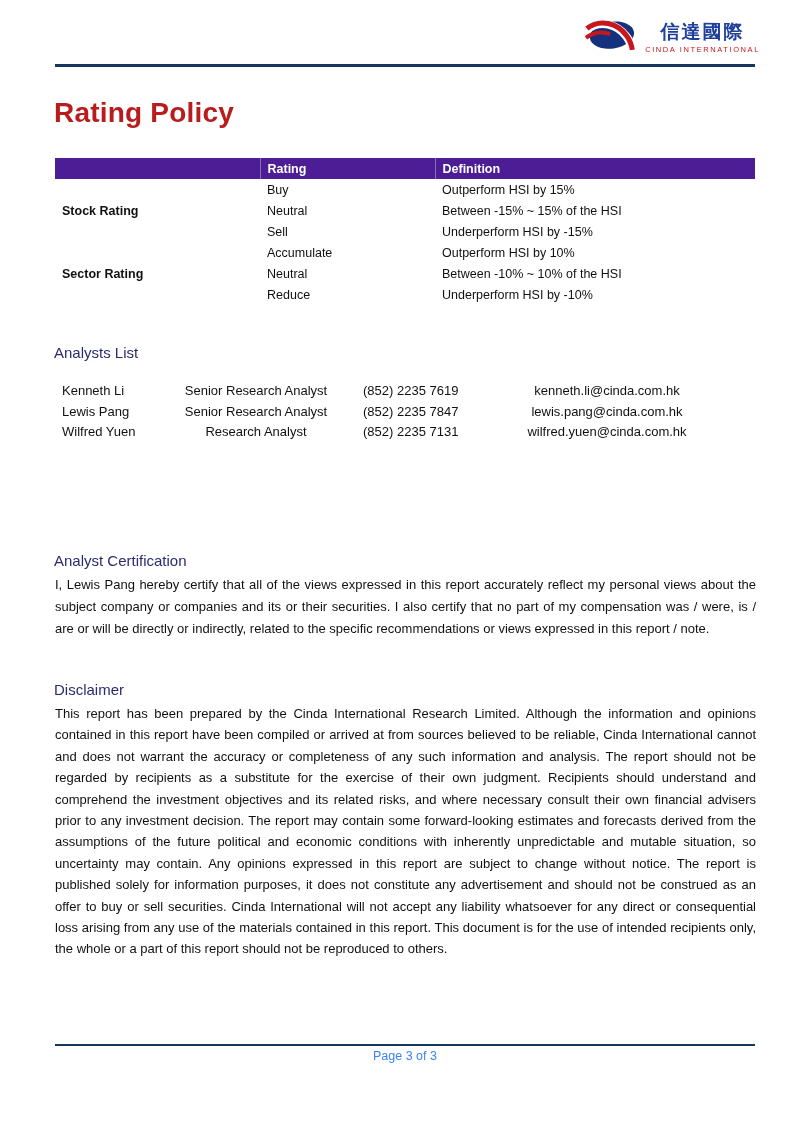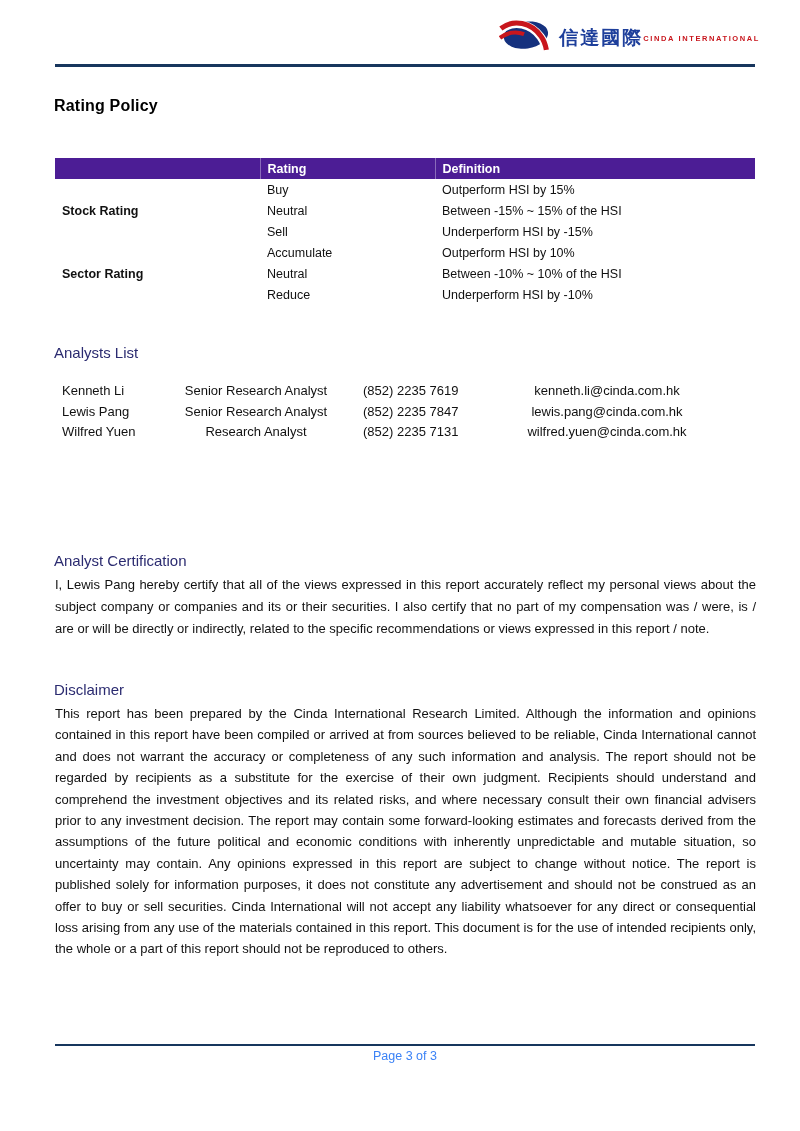--- a/index.html
+++ b/index.html
@@ -8,27 +8,27 @@
     background: #ffffff;
     font-family: "Liberation Sans", "DejaVu Sans", sans-serif;
     color: #1a1a1a;
     position: relative;
     overflow: hidden;
   }
   .abs { position: absolute; }
 
   
   .logo { top: 16px; right: 40px; display: flex; align-items: center; gap: 8px; }
-  .logo-text { display: flex; flex-direction: row; align-items: center; justify-content: center; }
+  .logo-text { display: flex; flex-direction: column; align-items: center; justify-content: center; }
   .logo-cn { font-size: 19px; font-weight: bold; color: #1E3F9B; letter-spacing: 2px; line-height: 1.1; white-space: nowrap; }
-  .logo-en { font-size: 7.5px; font-weight: bold; color: #C8161D; letter-spacing: 1.6px; margin-top: 2px; white-space: nowrap; }
+  .logo-en { font-size: 7.5px; font-weight: normal; color: #C8161D; letter-spacing: 1.6px; margin-top: 2px; white-space: nowrap; }
   .top-rule { left: 55px; width: 700px; top: 64px; height: 3px; background: #17365D; }
 
   
-  .page-title { left: 54px; top: 97px; font-size: 16px; font-weight: bold; color: #000000; margin: 0; letter-spacing: 0.2px; text-align: center; }
+  .page-title { left: 54px; top: 97px; font-size: 28px; font-weight: bold; color: #b91c1c; margin: 0; letter-spacing: 0.2px; text-align: center; }
 
   
   table.rating { left: 55px; top: 158px; width: 700px; border-collapse: collapse; table-layout: fixed; }
   .rating col.c1 { width: 205px; }
   .rating col.c2 { width: 175px; }
   .rating col.c3 { width: 320px; }
   .rating th {
     background: #4c1d95; color: #ffffff; text-align: left;
     font-size: 12.5px; font-weight: bold; height: 21px; padding: 0 0 0 7px;
   }

